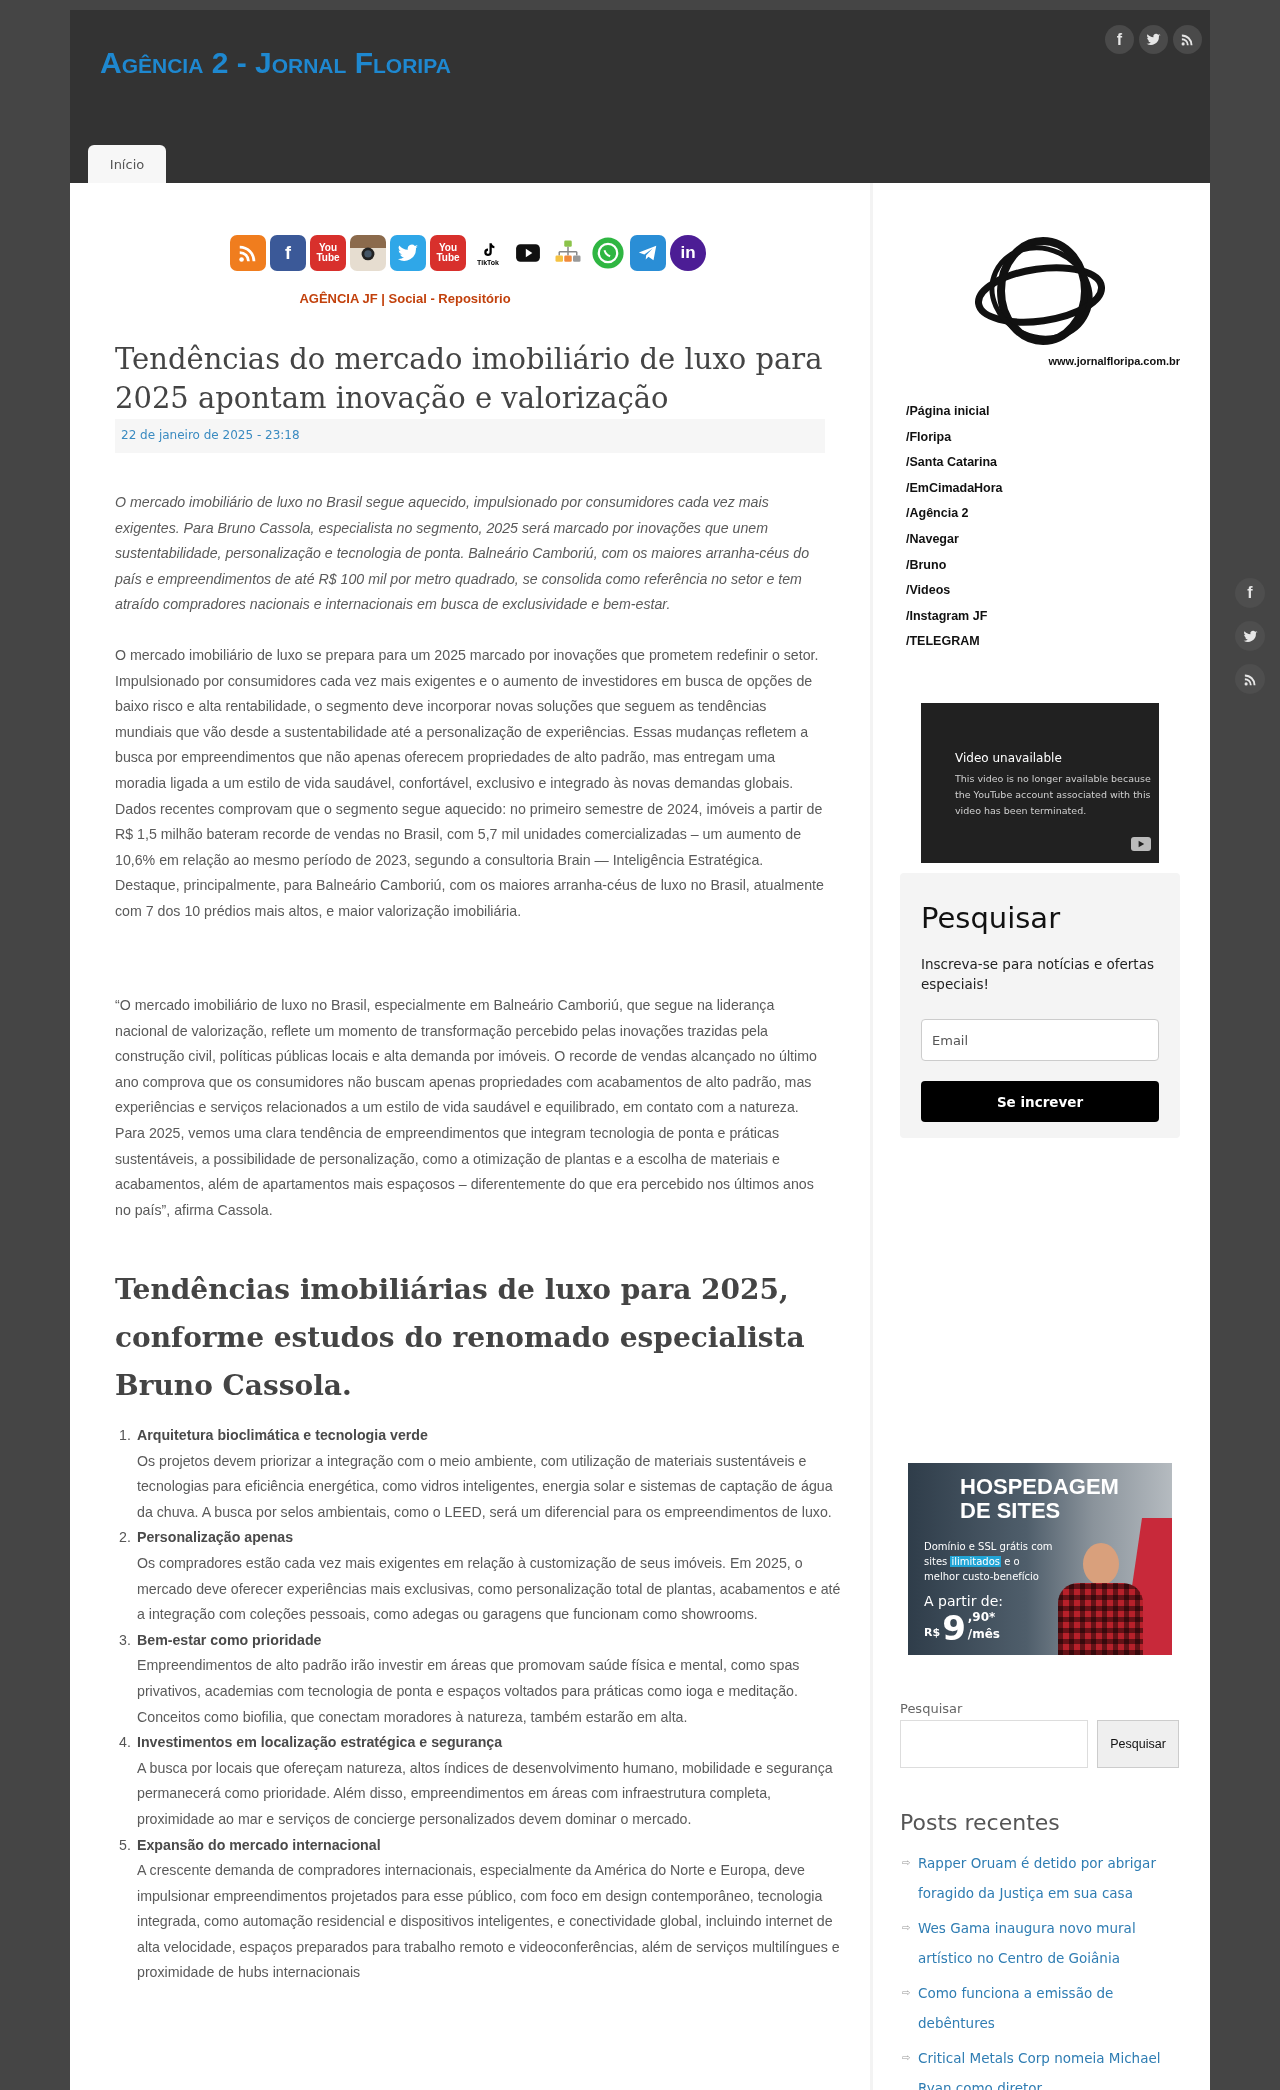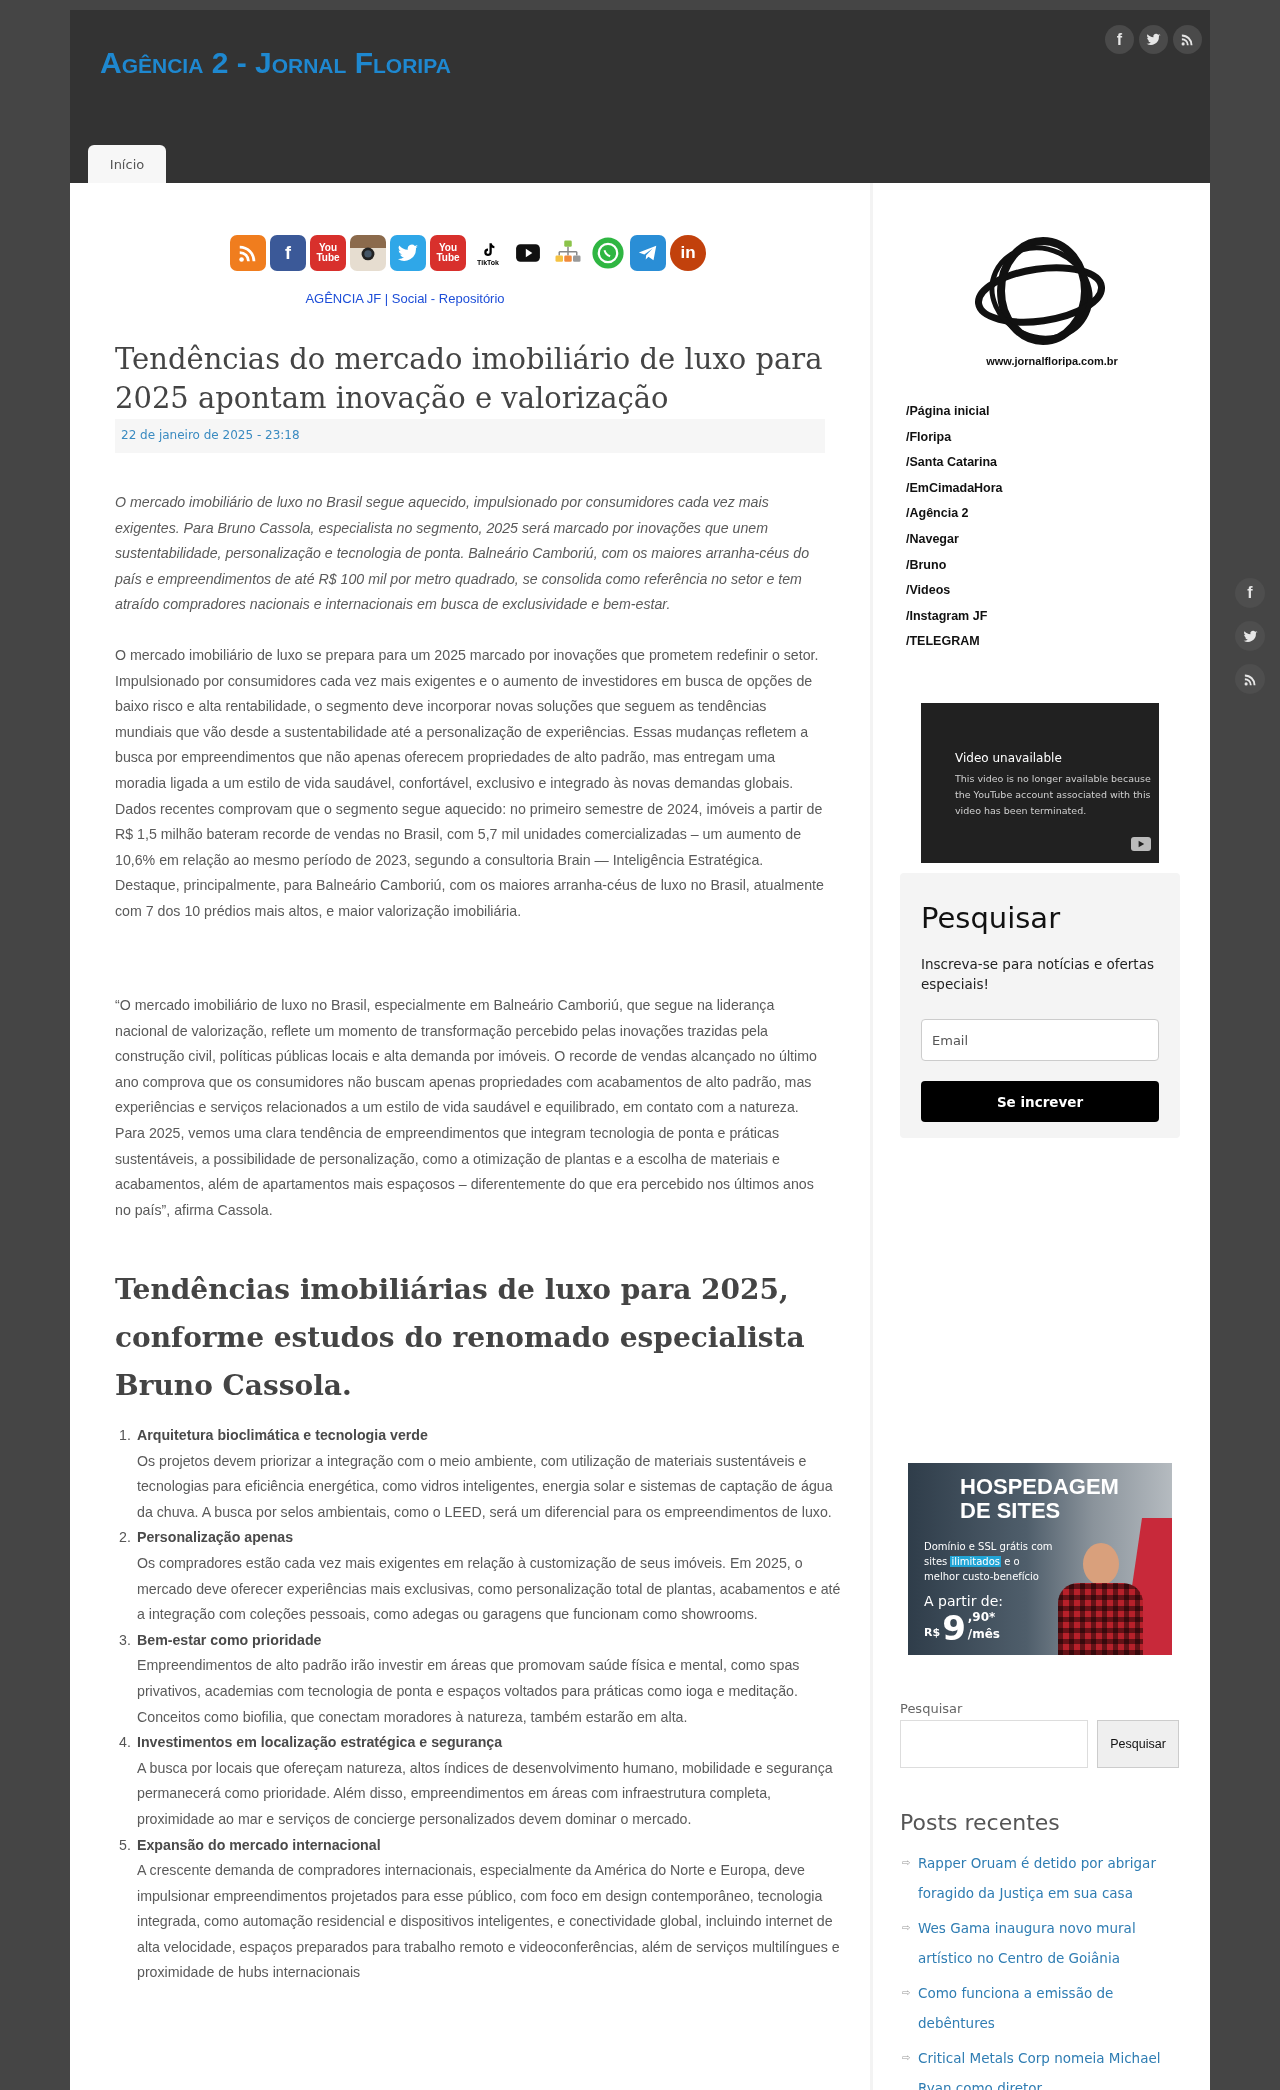--- a/index.html
+++ b/index.html
@@ -50,21 +50,21 @@
     position: absolute; left: 115px; top: 52px; display: flex; gap: 4px; align-items: center;
   }
   .si {
     width: 36px; height: 36px; border-radius: 7px;
     display: flex; align-items: center; justify-content: center;
     color: #fff; font-family: "Liberation Sans", sans-serif; font-weight: bold; font-size: 18px;
   }
   .si svg { width: 22px; height: 22px; }
   .strip-caption {
     position: absolute; left: 0; width: 580px; top: 108px; text-align: center;
-    color: #1d4ed8; font-family: "Liberation Sans", sans-serif; font-weight: normal; font-size: 13px;
+    color: #c2410c; font-family: "Liberation Sans", sans-serif; font-weight: bold; font-size: 13px;
   }
   .post-title {
     position: absolute; left: 0; top: 157px; width: 710px;
     font-family: "DejaVu Serif", serif; font-size: 29px; line-height: 39px;
     color: #444; margin: 0; font-weight: normal;
   }
   .post-date-bar {
     position: absolute; left: 0; top: 236px; width: 710px; height: 34px;
     background: #f6f6f6;
   }
@@ -90,21 +90,21 @@
     list-style: none; counter-reset: t;
   }
   .trend-list li { counter-increment: t; position: relative; }
   .trend-list li::before { content: counter(t) ". "; position: absolute; left: -18px; color: #555; }
   .trend-list .ttl { font-weight: bold; color: #4a4a4a; display: block; }
   .trend-list .desc { display: block; }
 
   .sidebar { position: absolute; left: 830px; top: 0; width: 280px; }
   .logo { position: absolute; left: 65px; top: 50px; width: 150px; height: 130px; }
   .logo-url {
-    position: absolute; left: 12px; top: 172px; width: 280px; text-align: center;
+    position: absolute; left: 0; top: 172px; width: 280px; text-align: right;
     font-family: "Liberation Sans", sans-serif; font-weight: bold; font-size: 11px; color: #111;
   }
   .side-nav { position: absolute; left: 0; top: 210px; margin: 6px; padding: 0; list-style: none; }
   .side-nav li {
     font-family: "Liberation Sans", sans-serif; font-weight: bold; font-size: 12.5px;
     color: #111; height: 25.6px; line-height: 25.6px; cursor: pointer;
   }
   .video {
     position: absolute; left: 21px; top: 520px; width: 238px; height: 160px; background: #212121;
   }
@@ -260,21 +260,21 @@
               <circle cx="12" cy="12" r="11" fill="#2fb642"></circle>
               <circle cx="12" cy="12" r="6.5" fill="none" stroke="#fff" stroke-width="1.6"></circle>
               <path d="M9.5 10c.5 2 2 3.6 4 4.3" stroke="#fff" stroke-width="1.4" fill="none"></path>
             </svg>
         </div>
         <div class="si" style="background:#2a8ed6">
           <svg viewBox="0 0 24 24" fill="#fff">
               <path d="M2 11.5L21 4l-3 16-5.5-4-3 3 .5-4.5L17 7l-9 6.5z"></path>
             </svg>
         </div>
-        <div class="si" style="background:#c2410c;border-radius:50%">
+        <div class="si" style="background:#4c1d95;border-radius:50%">
           <span style="font-size:17px">in</span>
         </div>
       </div>
       <div class="strip-caption">AGÊNCIA JF | Social - Repositório</div>
 
       <h1 class="post-title">Tendências do mercado imobiliário de luxo para 2025 apontam inovação e valorização</h1>
       <div class="post-date-bar">
         <span class="post-date">22 de janeiro de 2025 - 23:18</span>
       </div>
 

